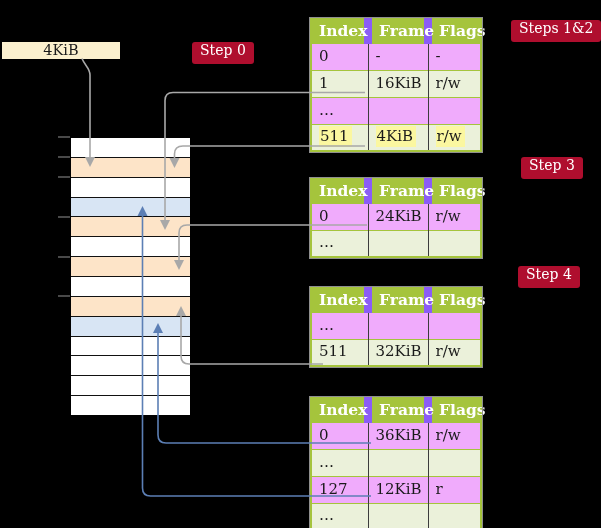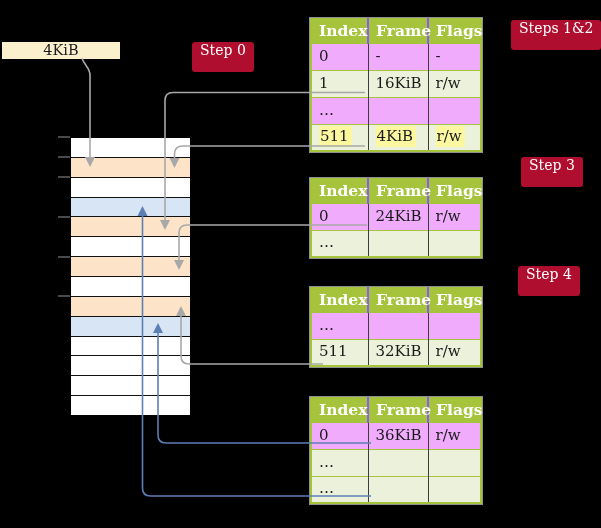--- a/index.html
+++ b/index.html
@@ -7,21 +7,21 @@
        font-family:"DejaVu Serif", serif;}
   .canvas{position:absolute;inset:0;width:601px;height:528px}
 
   
   .frame-box{position:absolute;left:2px;top:42px;width:118px;height:17px;
              background:#FBF0CE;color:#1a1a1a;font-size:14.5px;line-height:17px;
              text-align:center;z-index:2}
 
   
   .badge{position:absolute;background:#AF0E2E;color:#fff;font-size:14px;line-height:15px;
-         padding:1px 8px 14px 8px;border-radius:3px;white-space:nowrap;z-index:2}
+         padding:1px 8px 6px 8px;border-radius:3px;white-space:nowrap;z-index:2}
   #badge-step0 {left:192px;top:42px}
   #badge-steps12{left:511px;top:20px}
   #badge-step3 {left:521px;top:157px}
   #badge-step4 {left:518px;top:266px}
 
   
   #memstack{position:absolute;left:70px;top:137px;width:121px;height:279px;
             border:1px solid #000;box-sizing:border-box;display:flex;flex-direction:column;z-index:1}
   .mrow{flex:1 1 0;border-bottom:1px solid #111;box-sizing:border-box}
   .mrow:last-child{border-bottom:none}
@@ -31,21 +31,21 @@
 
   
   table.pt{position:absolute;width:170px;border-collapse:collapse;table-layout:fixed;
            background:#f0abfc;border:2px solid #A5C43C;outline:1px solid #8f8f8f;
            font-size:15px;color:#1a1a1a;z-index:2}
   #ptable-0{left:310px;top:18px}
   #ptable-1{left:310px;top:178px}
   #ptable-2{left:310px;top:287px}
   #ptable-3{left:310px;top:397px}
   .pt th{background:#A5C43C;color:#fff;font-weight:bold;text-align:left;
-         height:24px;padding:0 0 2px 7px;border-left:2px solid #8b5cf6;box-sizing:border-box;
+         height:24px;padding:0 0 2px 7px;border-left:8px solid #8b5cf6;box-sizing:border-box;
          font-size:15.5px}
   .pt th:first-child{border-left:none}
   .pt td{height:27px;padding:0 0 2px 7px;border-top:1px solid #A5C43C;
          border-left:1px solid #3c3c3c;box-sizing:border-box;vertical-align:middle;
          overflow:hidden;white-space:nowrap}
   .pt td:first-child{border-left:none}
   .pt tr.shade td{background:#EBF1DA}
   .hl{background:#FBF7A0;padding:1px 3px 2px 1px}
 
   
@@ -187,20 +187,25 @@
         <tr>
           <td>0</td>
           <td>36KiB</td>
           <td>r/w</td>
         </tr>
         <tr class="shade">
           <td>…</td>
           <td></td>
           <td></td>
         </tr>
+        <tr>
+          <td>127</td>
+          <td>12KiB</td>
+          <td>r</td>
+        </tr>
         <tr class="shade">
           <td>…</td>
           <td></td>
           <td></td>
         </tr>
       </tbody>
   </table>
 
   <svg id="overlay" width="601" height="528" viewBox="0 0 601 528">
 

